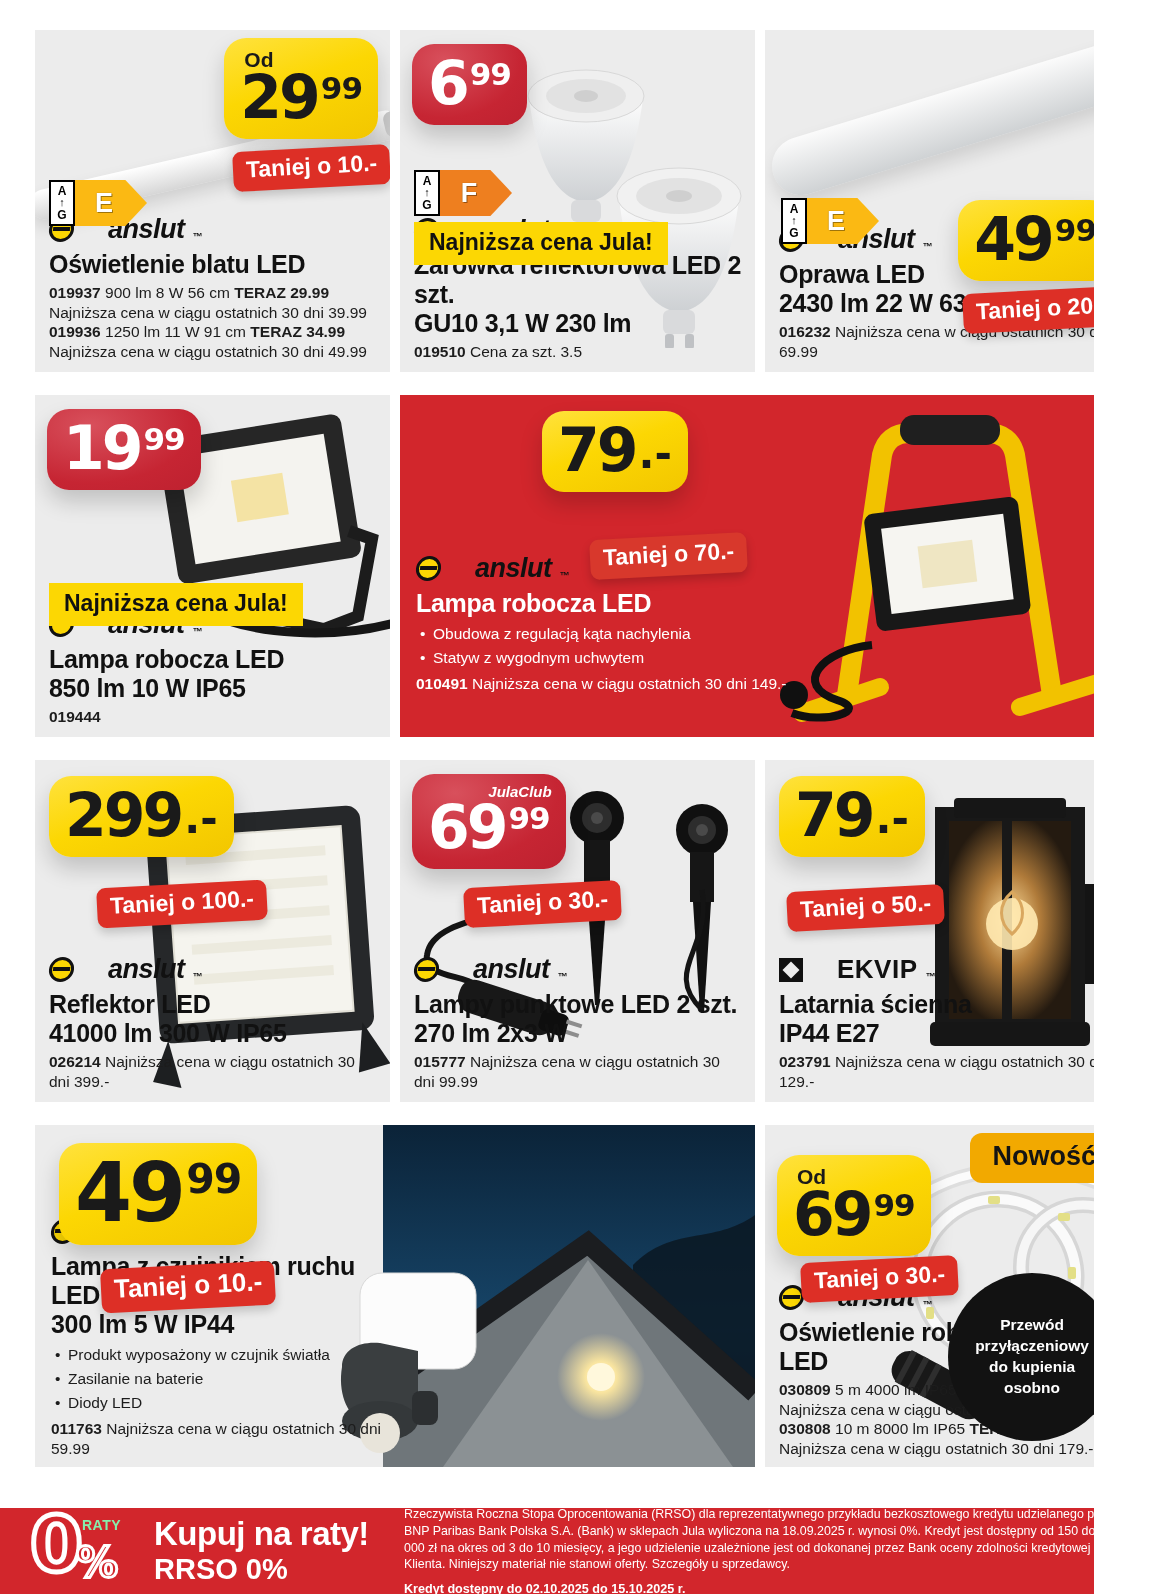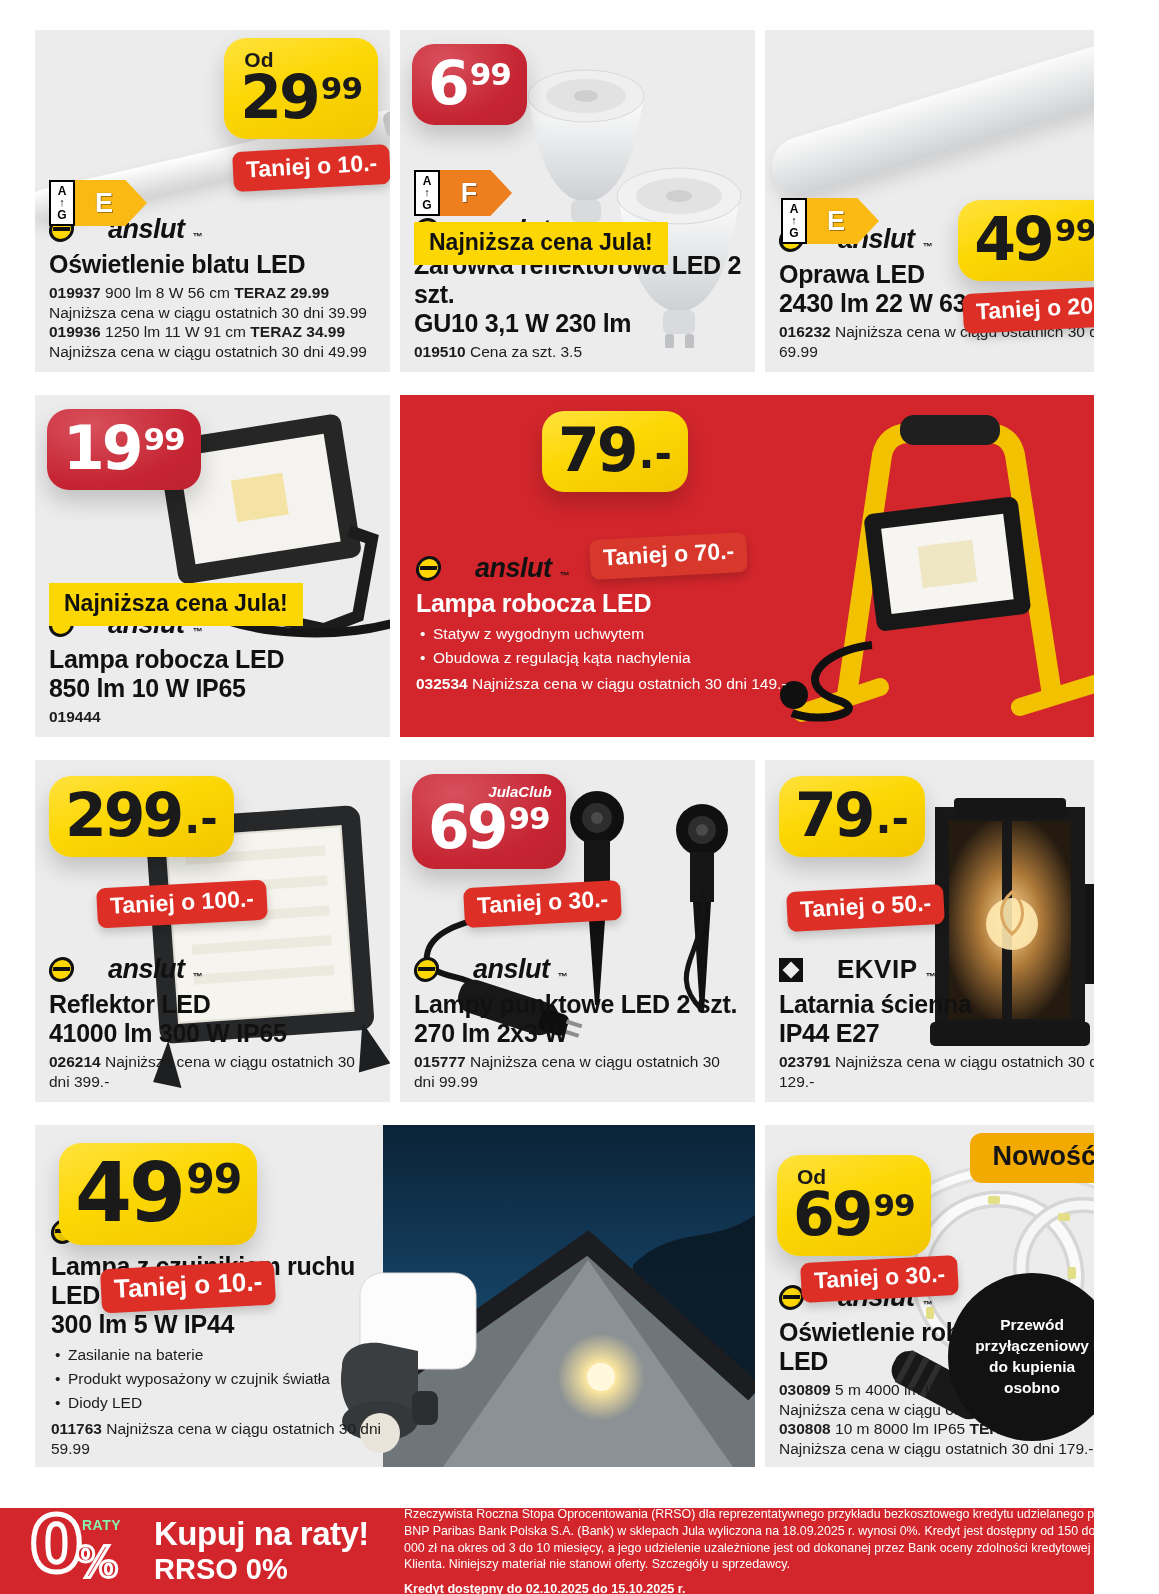--- a/index.html
+++ b/index.html
@@ -378,25 +378,25 @@
       <div class="card-bottom">
         <div class="brand">
           <span class="anslut-glyph"></span>
           <span class="brand-text">anslut</span>
           <span class="tm">™</span>
         </div>
         <div class="title">
           <div>Lampa robocza LED</div>
         </div>
         <ul class="bullets">
+            <li>Obudowa z regulacją kąta nachylenia</li>
             <li>Statyw z wygodnym uchwytem</li>
-            <li>Obudowa z regulacją kąta nachylenia</li>
           </ul>
         <div class="info">
-            <div class="info-line"><span class="seg-b">032534 </span><span>Najniższa cena w ciągu ostatnich 30 dni 149.-</span></div>
+            <div class="info-line"><span class="seg-b">010491 </span><span>Najniższa cena w ciągu ostatnich 30 dni 149.-</span></div>
           </div>
       </div>
     </div>
 
     <div class="card c6">
       <svg class="art" width="265" height="305" viewBox="0 0 265 305">
         <g transform="rotate(-4 130 150)">
           <rect x="22" y="28" width="215" height="225" rx="14" fill="#26282a"></rect>
           <rect x="42" y="48" width="175" height="185" rx="3" fill="#f5f4ee"></rect>
           <rect x="42" y="48" width="175" height="185" fill="none" stroke="#e3e1d7" stroke-width="2"></rect>
@@ -562,22 +562,22 @@
         <div class="brand">
           <span class="anslut-glyph"></span>
           <span class="brand-text">anslut</span>
           <span class="tm">™</span>
         </div>
         <div class="title">
           <div>Lampa z czujnikiem ruchu LED</div>
           <div>300 lm 5 W IP44</div>
         </div>
         <ul class="bullets">
+            <li>Produkt wyposażony w czujnik światła</li>
             <li>Zasilanie na baterie</li>
-            <li>Produkt wyposażony w czujnik światła</li>
             <li>Diody LED</li>
           </ul>
         <div class="info">
             <div class="info-line"><span class="seg-b">011763 </span><span>Najniższa cena w ciągu ostatnich 30 dni 59.99</span></div>
           </div>
       </div>
     </div>
 
     <div class="card c10">
       <svg class="art" width="260" height="290" viewBox="0 0 260 290">

